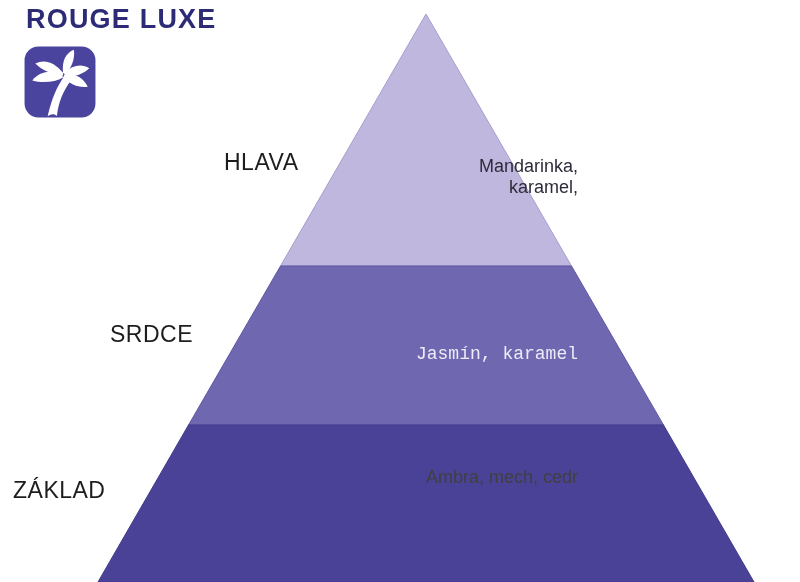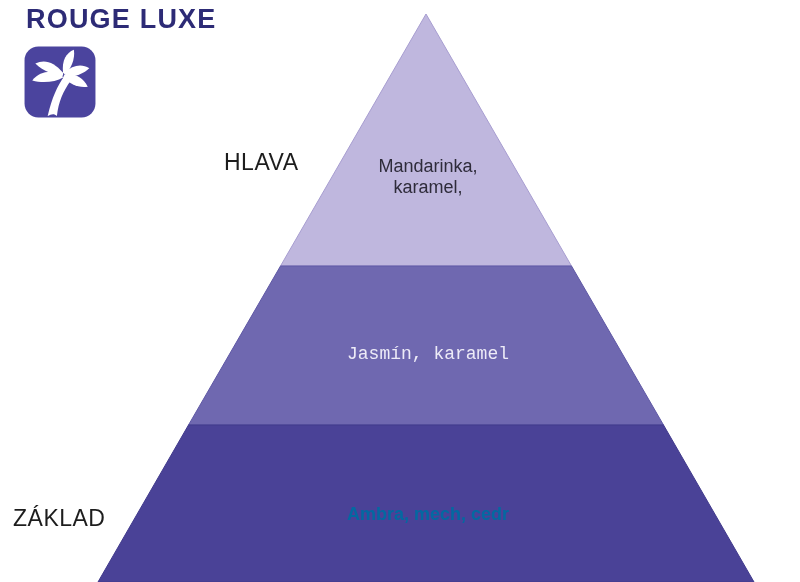--- a/index.html
+++ b/index.html
@@ -46,34 +46,34 @@
     position: absolute;
     font-size: 23px;
     font-weight: 400;
     letter-spacing: 0.5px;
     color: #1d1d1d;
     white-space: nowrap;
     line-height: 25px;
   }
   .label-head  { left: 224px; top: 150px; }
   .label-heart { left: 110px; top: 322px; }
-  .label-base  { left: 13px;  top: 506px; }
+  .label-base  { left: 13px;  top: 478px; }
   
   .notes {
     position: absolute;
     left: 278px;
     width: 300px;
-    text-align: center;
+    text-align: right;
     font-size: 18px;
     line-height: 21px;
     white-space: nowrap;
   }
   .notes-head  { top: 156px; color: #2e2b3a; }
   .notes-heart { top: 344px; color: #edebf7; font-family: Liberation Mono, monospace; }
-  .notes-base  { top: 504px; color: #0369a1; font-weight: bold; }
+  .notes-base  { top: 467px; color: #404040; }
 </style>
 </head>
 <body>
 
 <div class="stage">
 
   <svg class="pyramid-svg" viewBox="0 0 800 582" aria-hidden="true">
     <polygon points="426,14 280.5,266 571.5,266" stroke="#a79dd0" stroke-width="1" fill="#bfb7de"></polygon>
     <polygon points="280.5,266 571.5,266 663.5,425 188.5,425" stroke="#5f58a5" stroke-width="1" fill="#6f68b0"></polygon>
     <polygon points="188.5,425 663.5,425 754,582 98,582" stroke="#413a8c" stroke-width="1" fill="#4a4297"></polygon>
@@ -92,20 +92,21 @@
 
       <path d="M54,36 C64,26 76,24 86,30 C78,38 64,42 56,40 Z"></path>
 
       <path d="M54,38 C66,36 78,42 84,54 C72,56 60,50 52,42 Z"></path>
 
       <path d="M32,92 C38,68 44,54 54,40 L62,46 C52,60 46,74 44,92 C40,88 36,90 32,92 Z"></path>
     </g>
   </svg>
 
   <div class="level-label label-head">HLAVA</div>
+  <div class="level-label label-heart">SRDCE</div>
   <div class="level-label label-base">ZÁKLAD</div>
 
   <div class="notes notes-head">
     <div>Mandarinka,</div>
     <div>karamel,</div>
   </div>
   <div class="notes notes-heart">Jasmín, karamel</div>
   <div class="notes notes-base">Ambra, mech, cedr</div>
 
 </div>

